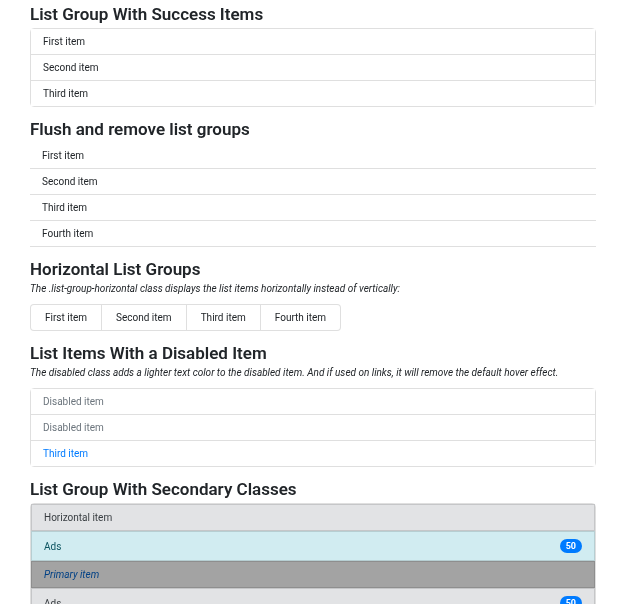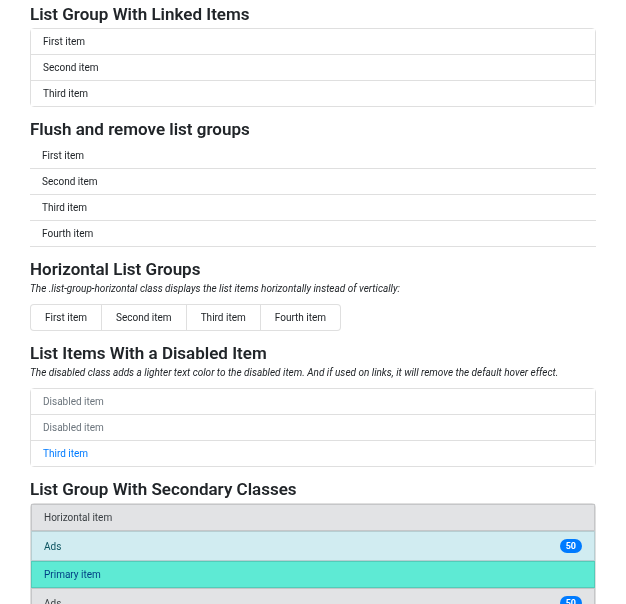--- a/index.html
+++ b/index.html
@@ -87,37 +87,37 @@
   
   .list-group.contextual .list-group-item {
     border: 1px solid rgba(0,0,0,.125);
     display: flex;
     justify-content: space-between;
     align-items: center;
   }
   .ctx-success { background: #d4edda; color: #155724; }
   .ctx-secondary { background: #e2e3e5; color: #383d41; }
   .ctx-info { background: #d1ecf1; color: #0c5460; }
-  .ctx-primary { background: #5eead4; color: #004085; }
+  .ctx-primary { background: #a3a3a3; color: #004085; font-style: italic; }
 
   .badge {
     background: #007bff;
     color: #fff;
     font-size: 9px;
     font-weight: 700;
     border-radius: 8px;
     padding: 2px 6px;
     min-width: 18px;
     text-align: right;
   }
 </style>
 </head>
 <body>
 
-<h2>List Group With Linked Items</h2>
+<h2>List Group With Success Items</h2>
 <div class="list-group linked">
   <a class="list-group-item">First item</a>
   <a class="list-group-item">Second item</a>
   <a class="list-group-item">Third item</a>
 </div>
 
 <h2>Flush and remove list groups</h2>
 <div class="list-group flush">
   <div class="list-group-item">First item</div>
   <div class="list-group-item">Second item</div>

